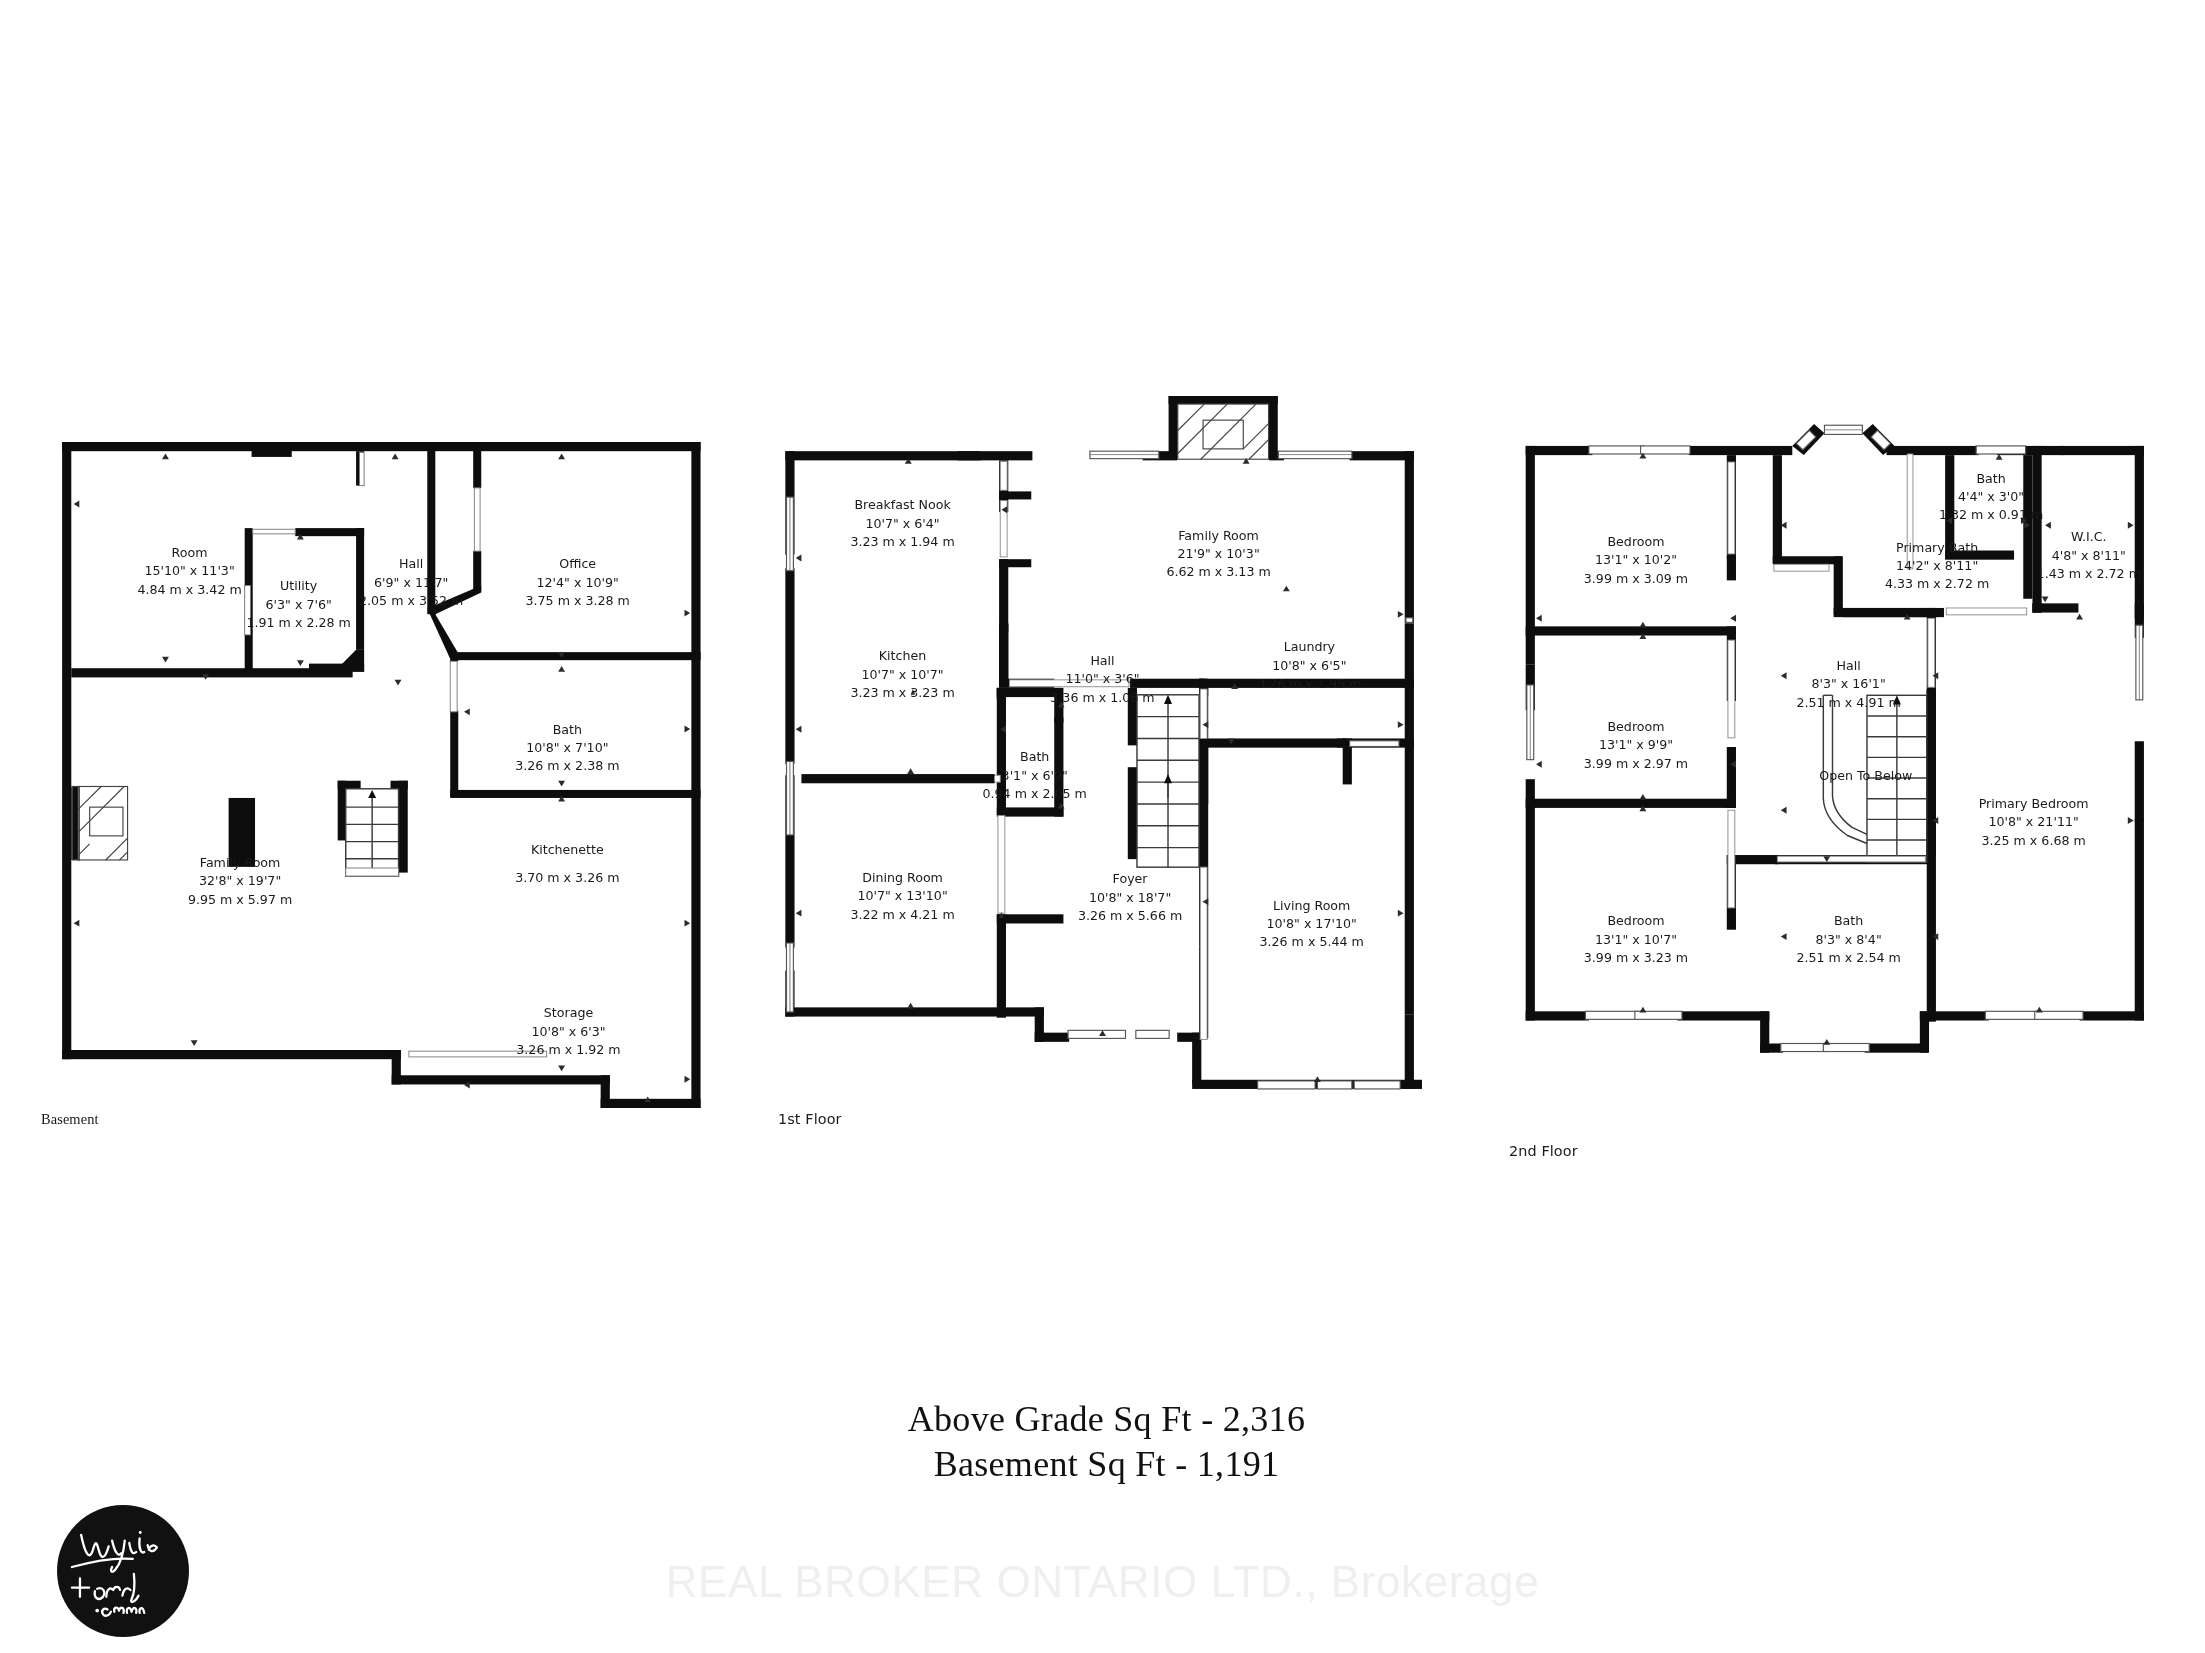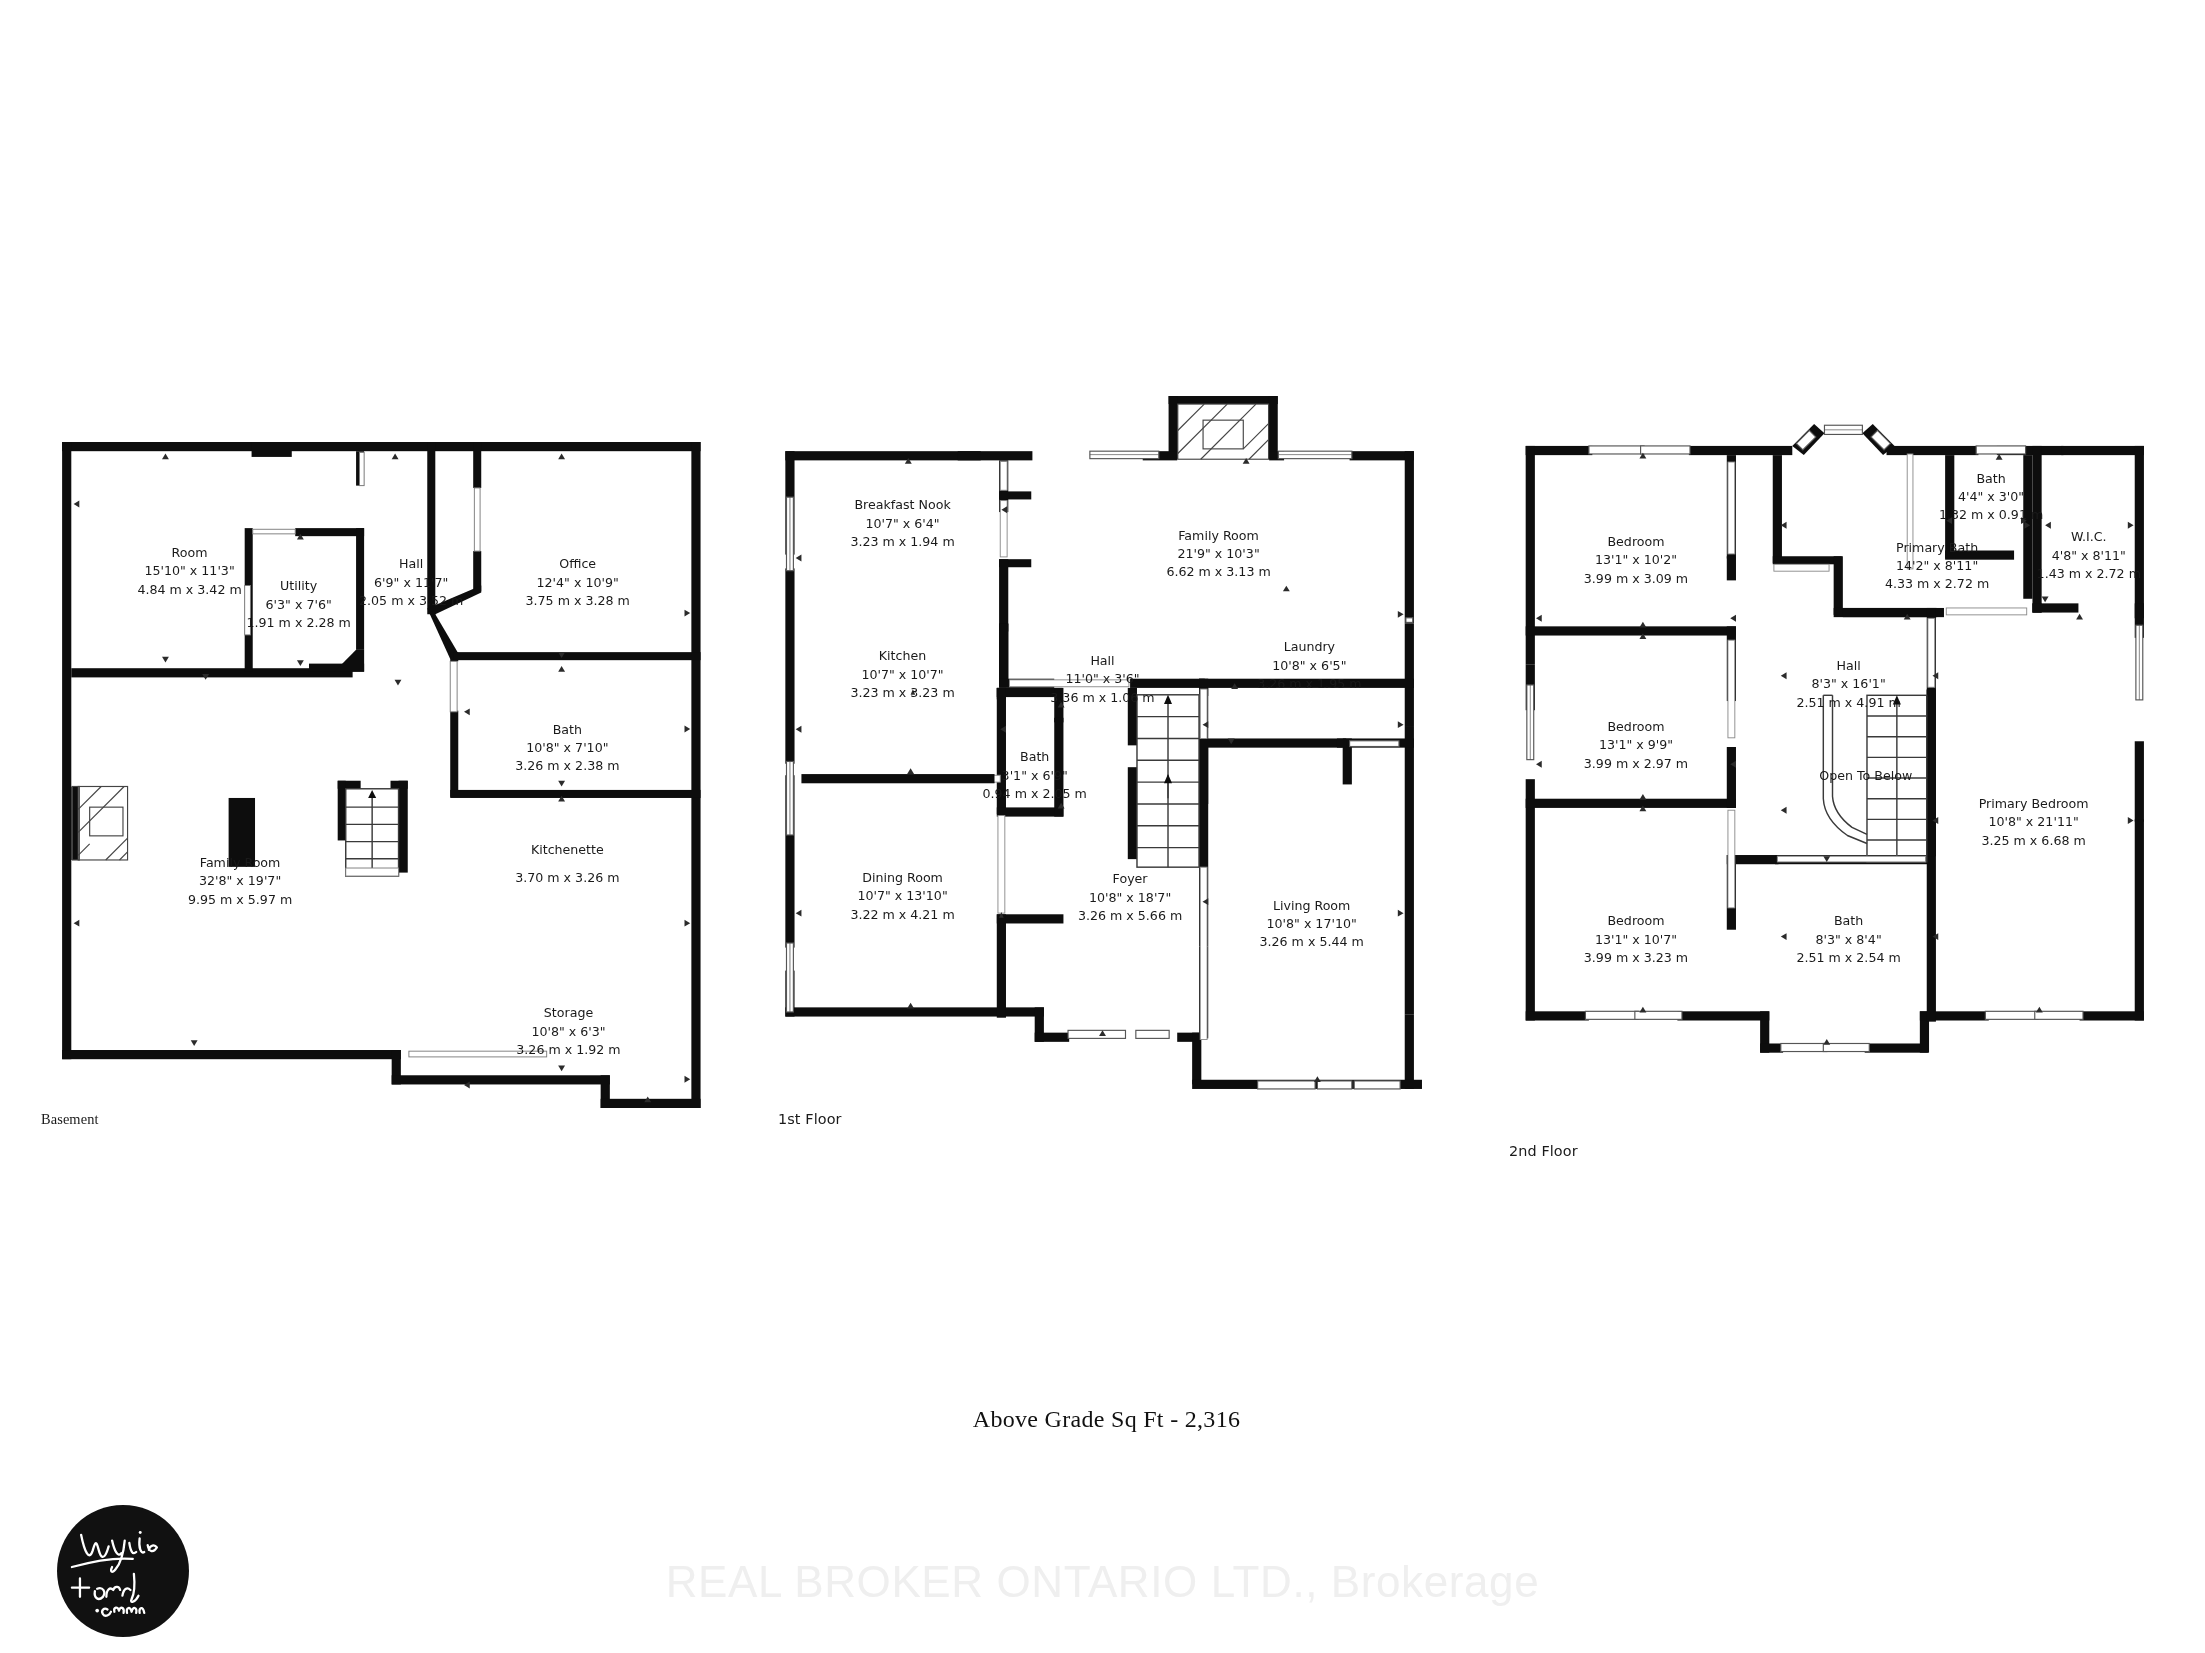--- a/index.html
+++ b/index.html
@@ -27,21 +27,21 @@
   }
   .summary {
     position: absolute;
     left: 0;
     width: 2205px;
     text-align: center;
     font-family: "Liberation Serif", serif;
     color: #111111;
   }
   .summary .line {
-    font-size: 24px;
+    font-size: 36px;
     line-height: 45px;
     letter-spacing: 0.3px;
     padding-left: 8px;
   }
   .watermark {
     position: absolute;
     left: 0;
     width: 2205px;
     text-align: center;
     font-family: "Liberation Sans", sans-serif;
@@ -597,20 +597,21 @@
       <text x="598" y="900">Bath</text>
       <text x="598" y="932">8'3" x 8'4"</text>
       <text x="598" y="964">2.51 m x 2.54 m</text>
     </g>
   </svg>
 </div>
 <div class="floor-label" style="left:1509px; top:1111px;margin-top:32px;">2nd Floor</div>
 
 <div class="summary" style="top:1397px;">
   <div class="line">Above Grade Sq Ft - 2,316</div>
+  <div class="line">Basement Sq Ft - 1,191</div>
 </div>
 
 <div class="watermark" style="top:1557px;">REAL BROKER ONTARIO LTD.,  Brokerage</div>
 
 <div class="logo" style="left:57px; top:1505px;">
   <svg width="132" height="132" viewBox="0 0 230 230" xmlns="http://www.w3.org/2000/svg">
     <g fill="none" stroke="#ffffff" stroke-width="4" stroke-linecap="round" stroke-linejoin="round">
 
       <path d="M42,52 C48,82 56,98 62,80 C66,66 68,60 72,76 C76,92 82,100 90,72"></path>
       <path d="M96,62 C100,80 106,92 112,84 M118,62 C116,84 112,100 102,112 C96,120 92,116 96,108"></path>

